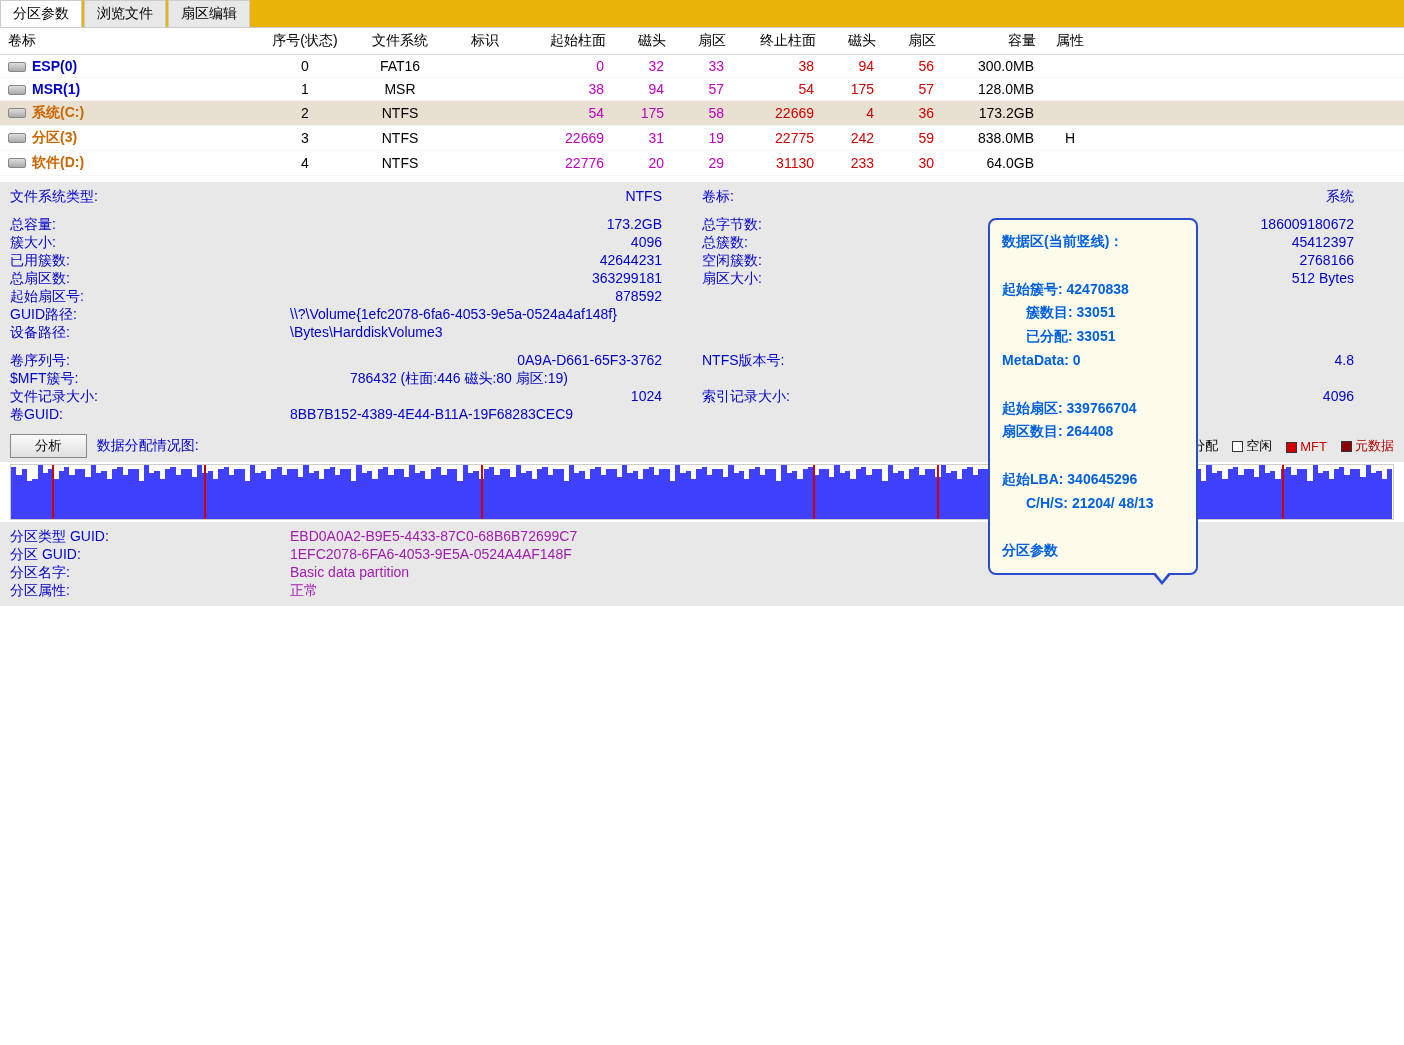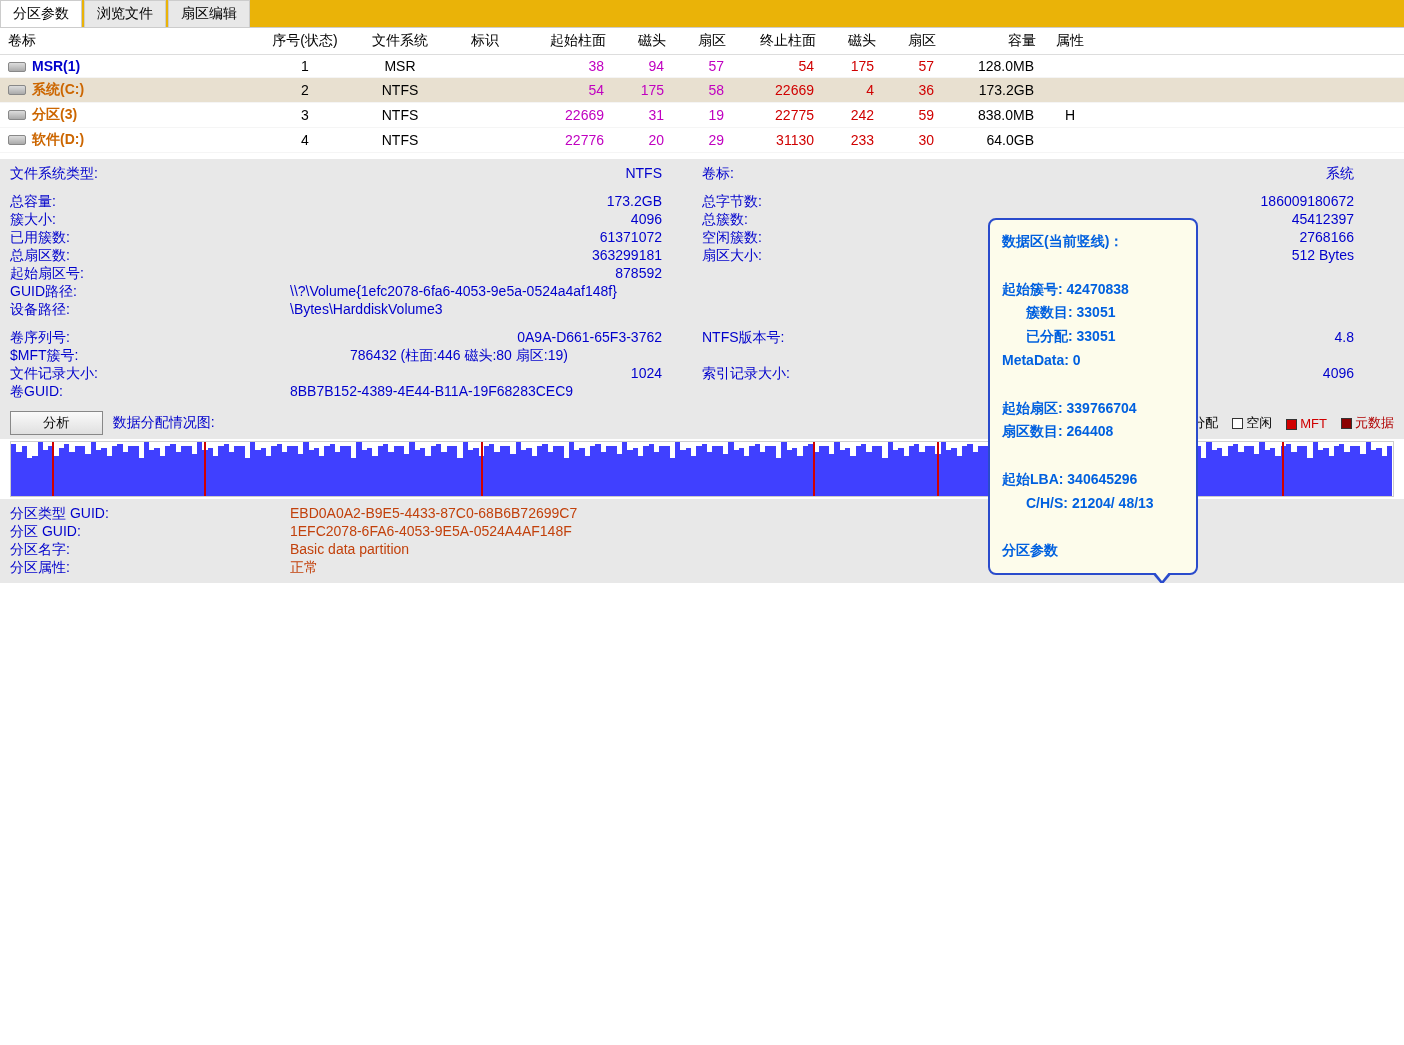--- a/index.html
+++ b/index.html
@@ -21,31 +21,31 @@
 .cnum { text-align: center; }
 .details { background: #e8e8e8; padding: 6px 10px; margin-top: 6px; }
 .drow { display: flex; }
 .half { width: 50%; display: flex; }
 .full { width: 100%; display: flex; }
 .lbl { color: #0000cc; width: 120px; }
 .val { color: #0000cc; text-align: right; flex: 1; padding-right: 40px; }
 .valL { color: #0000cc; flex: 1; padding-left: 160px; }
 .sep { height: 10px; }
 .analysis-row { display: flex; align-items: center; padding: 4px 10px; background: #e8e8e8; }
-.btn { padding: 2px 32px; border: 1px solid #888; background: linear-gradient(#fafafa,#e0e0e0); cursor: pointer; margin-right: 10px;}
+.btn { padding: 2px 24px; border: 1px solid #888; background: linear-gradient(#fafafa,#e0e0e0); cursor: pointer; margin-right: 10px;}
 .legend { margin-left: auto; display: flex; gap: 14px; align-items: center; font-size: 13px; }
 .sw { display: inline-block; width: 11px; height: 11px; border: 1px solid #333; vertical-align: middle; margin-right: 3px;}
 .graph { height: 56px; margin: 2px 10px; position: relative; background: #fff; border: 1px solid #ccc; overflow: hidden; }
 .bars { position: absolute; inset: 0; display: flex; align-items: flex-end; }
 .bar { flex: 1; background: #4040ff; }
 .mark { position: absolute; top: 0; bottom: 0; width: 2px; background: #d00000; }
 .bottom-info { padding: 6px 10px; background: #e8e8e8; }
 .brow { display: flex; }
 .blbl { color: #0000cc; width: 280px; }
-.bval { color: #c2410c; }
+.bval { color: #a21caf; }
 .tooltip { position: absolute; top: 218px; left: 988px; width: 210px; background: #fdfceb; border: 2px solid #2a4bcc; border-radius: 8px; padding: 10px 12px; color: #0060df; font-weight: bold; line-height: 1.7; z-index: 10; }
 .tooltip .tail { position: absolute; bottom: -12px; right: 24px; width: 0; height: 0; border-left: 10px solid transparent; border-right: 10px solid transparent; border-top: 12px solid #2a4bcc; }
 .tooltip .tail::after { content:""; position:absolute; top:-14px; left:-8px; border-left:8px solid transparent; border-right:8px solid transparent; border-top:10px solid #fdfceb;}
 .indent { padding-left: 24px; }
 </style>
 </head>
 <body>
 
 <div class="tabs">
   <div class="tab active">分区参数</div>
@@ -81,20 +81,35 @@
 <th style="text-align:right">终止柱面</th>
 <th style="text-align:right">磁头</th>
 <th style="text-align:right">扇区</th>
 <th style="text-align:right">容量</th>
 <th>属性</th>
         <th></th>
 </tr>
     </thead>
 <tbody id="part-body">
       <tr>
+        <td><span class="icon-disk"></span><span class="blue-b">ESP(0)</span></td>
+  <td class="cnum">0</td>
+        <td class="cnum">FAT16</td>
+        <td class="cnum"></td>
+  <td class="mag">0</td>
+        <td class="mag">32</td>
+        <td class="mag">33</td>
+  <td class="red">38</td>
+        <td class="red">94</td>
+        <td class="red">56</td>
+  <td class="rnum">300.0MB</td>
+        <td class="cnum"></td>
+        <td></td>
+      </tr>
+      <tr>
         <td><span class="icon-disk"></span><span class="blue-b">MSR(1)</span></td>
   <td class="cnum">1</td>
         <td class="cnum">MSR</td>
         <td class="cnum"></td>
   <td class="mag">38</td>
         <td class="mag">94</td>
         <td class="mag">57</td>
   <td class="red">54</td>
         <td class="red">175</td>
         <td class="red">57</td>
@@ -178,21 +193,21 @@
         <span class="val">4096</span>
       </div>
       <div class="half">
         <span class="lbl">总簇数:</span>
         <span class="val">45412397</span>
       </div>
     </div>
 <div class="drow">
       <div class="half">
         <span class="lbl">已用簇数:</span>
-        <span class="val">61371072</span>
+        <span class="val">42644231</span>
       </div>
       <div class="half">
         <span class="lbl">空闲簇数:</span>
         <span class="val">2768166</span>
       </div>
     </div>
 <div class="drow">
       <div class="half">
         <span class="lbl">总扇区数:</span>
         <span class="val">363299181</span>

